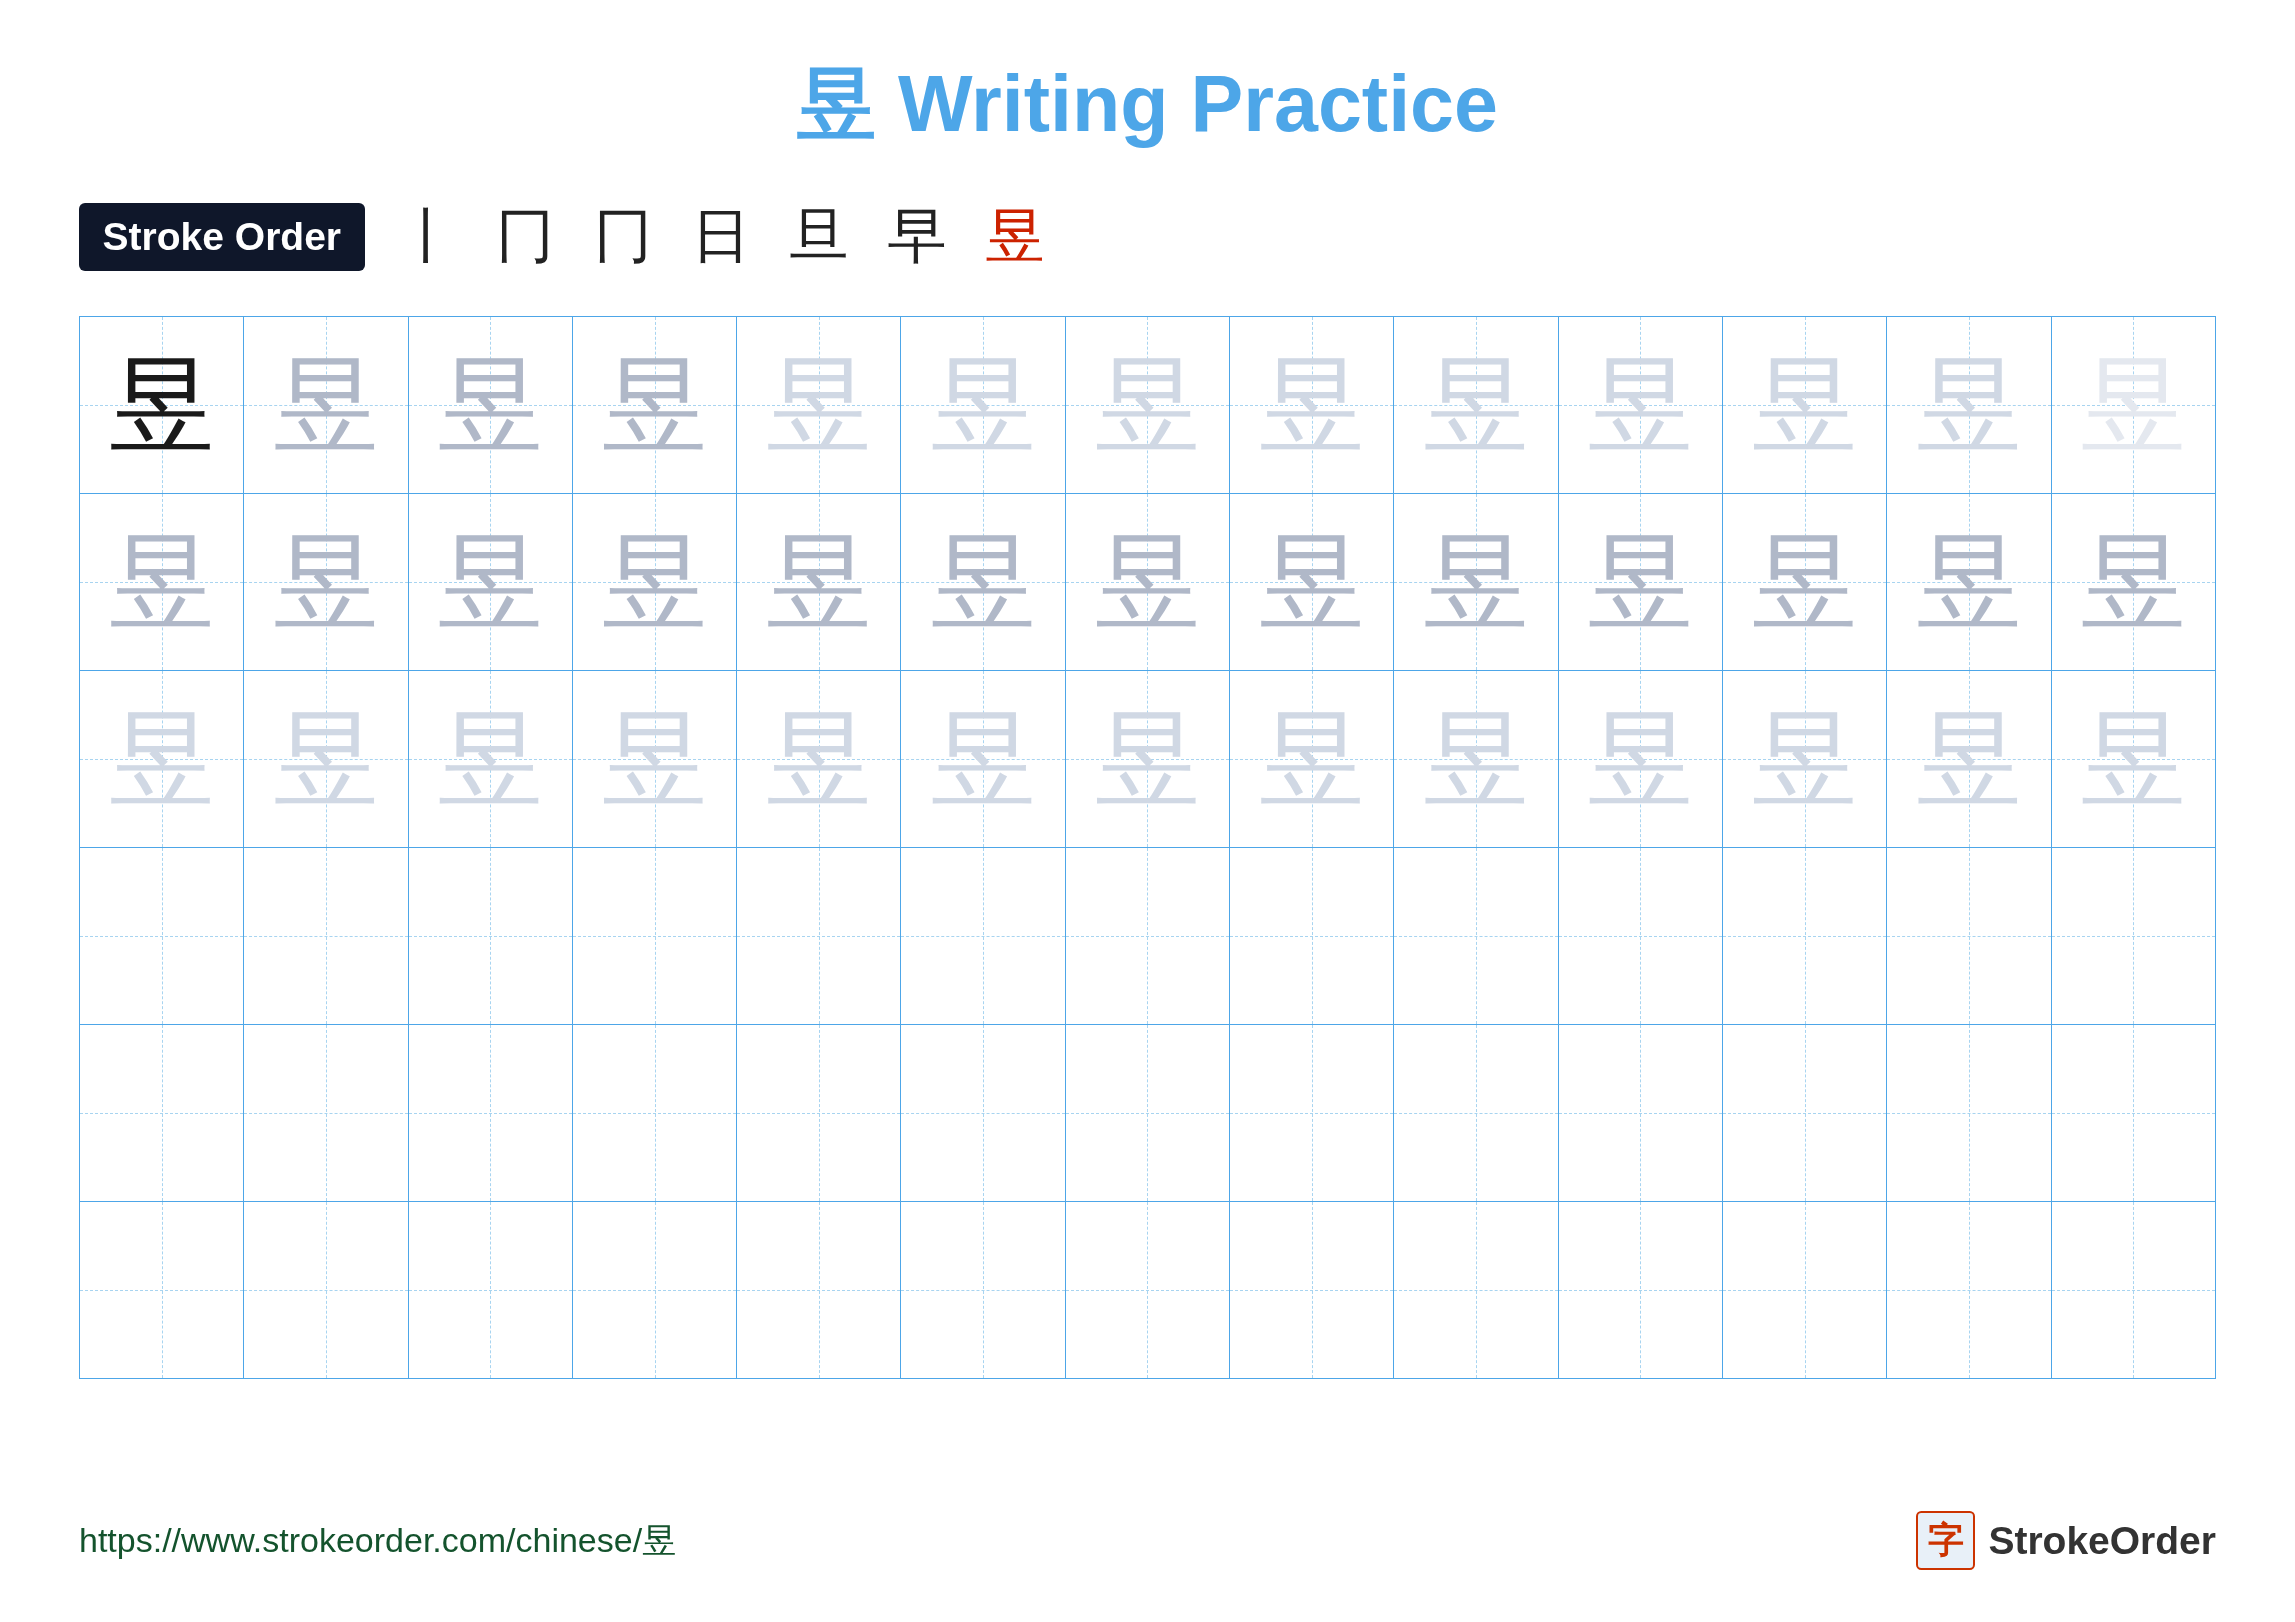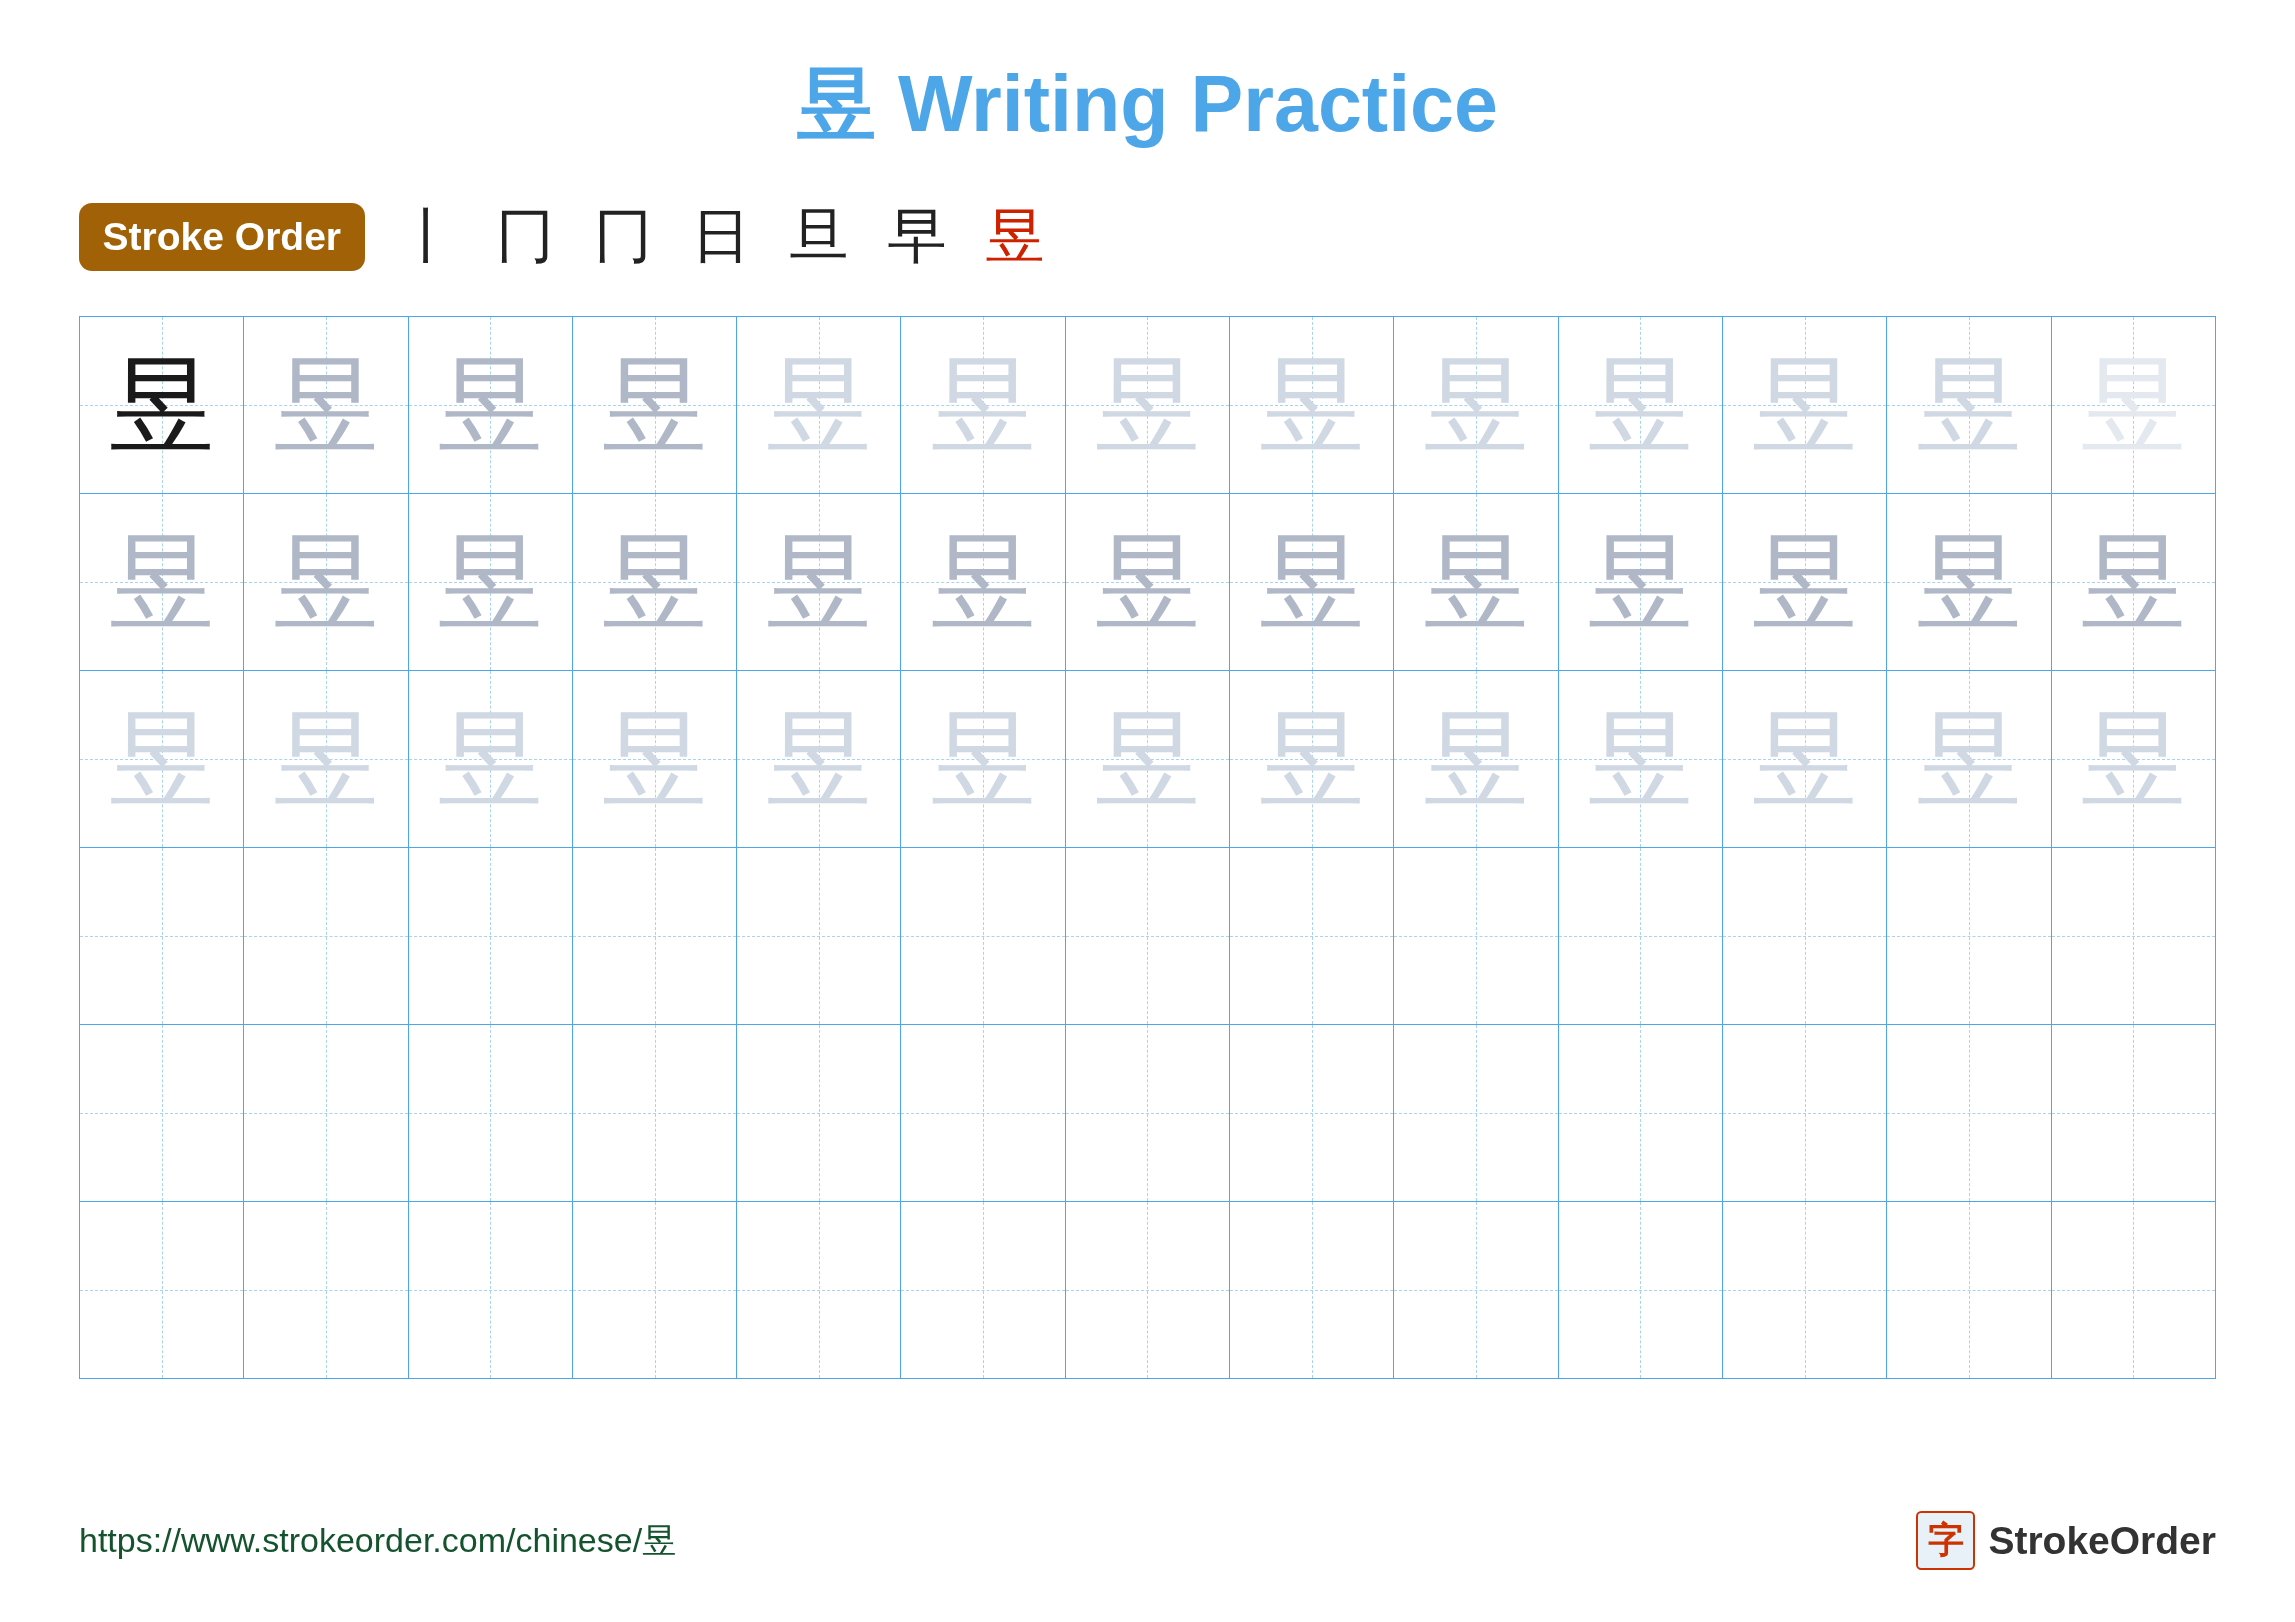--- a/index.html
+++ b/index.html
@@ -37,26 +37,26 @@
     }
 
     .stroke-order-row {
       display: flex;
       align-items: center;
       margin-bottom: 39px;
       gap: 33px;
     }
 
     .stroke-order-badge {
-      background: #a16207;
+      background: #0f172a;
       color: #fff;
       font-size: 39px;
       font-weight: bold;
       padding: 11.8px 23.6px;
-      border-radius: 13px;
+      border-radius: 6px;
       white-space: nowrap;
     }
 
     .stroke-sequence {
       display: flex;
       align-items: center;
       gap: 39px;
     }
 
     .stroke-step {

